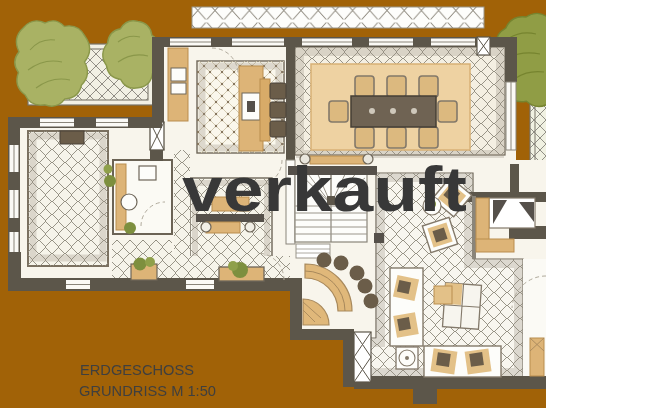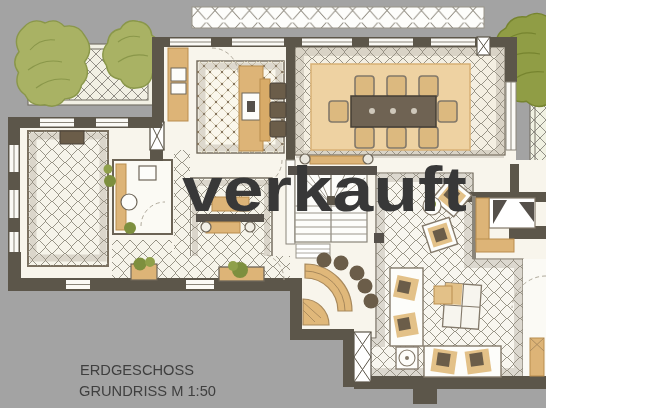--- a/index.html
+++ b/index.html
@@ -1,16 +1,16 @@
 <!DOCTYPE html>
 <html><head>
 <meta charset="utf-8">
 <style>
   html,body{margin:0;padding:0;background:#ffffff;}
-  #page{position:relative;width:546px;height:408px;background:#a3a3a3;overflow:hidden;
+  #page{position:relative;width:546px;height:408px;background:#a16207;overflow:hidden;
         font-family:"Liberation Sans", sans-serif;}
 </style>
 </head>
 <body>
 <div id="page">
 <svg width="650" height="408" viewBox="0 0 650 408" xmlns="http://www.w3.org/2000/svg">
 <defs>
   <pattern id="hatchR" width="13" height="13" patternUnits="userSpaceOnUse">
     <path d="M-3,10 L10,-3 M3,16 L16,3" stroke="#8f8a7d" stroke-width="0.9" fill="none"></path>
     <path d="M-3,3 L10,16 M3,-3 L16,10" stroke="#8f8a7d" stroke-width="0.9" fill="none"></path>

